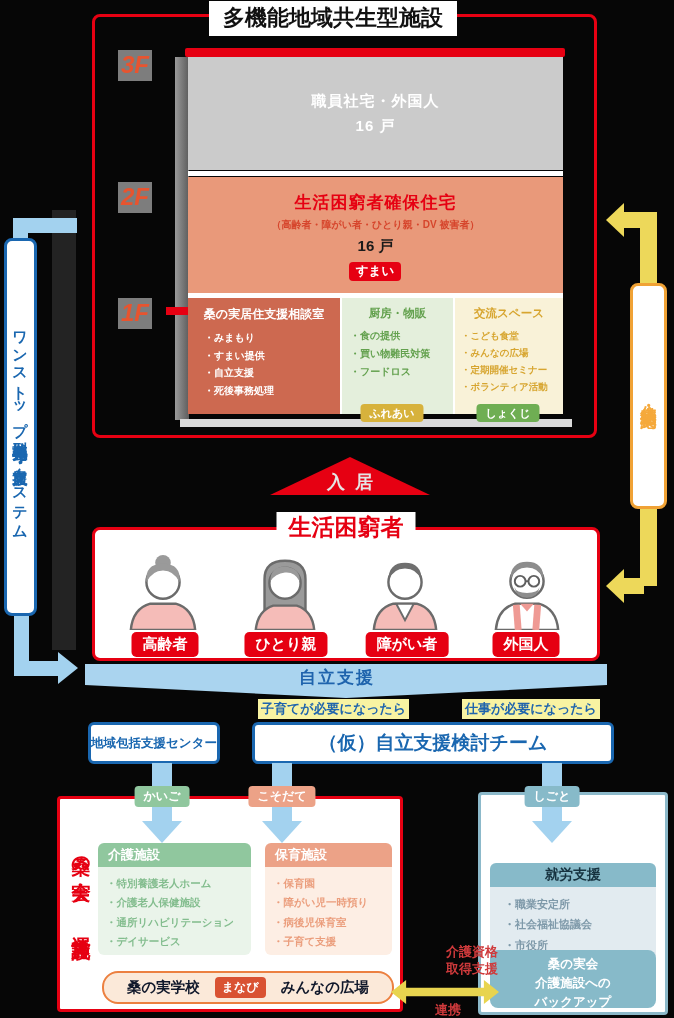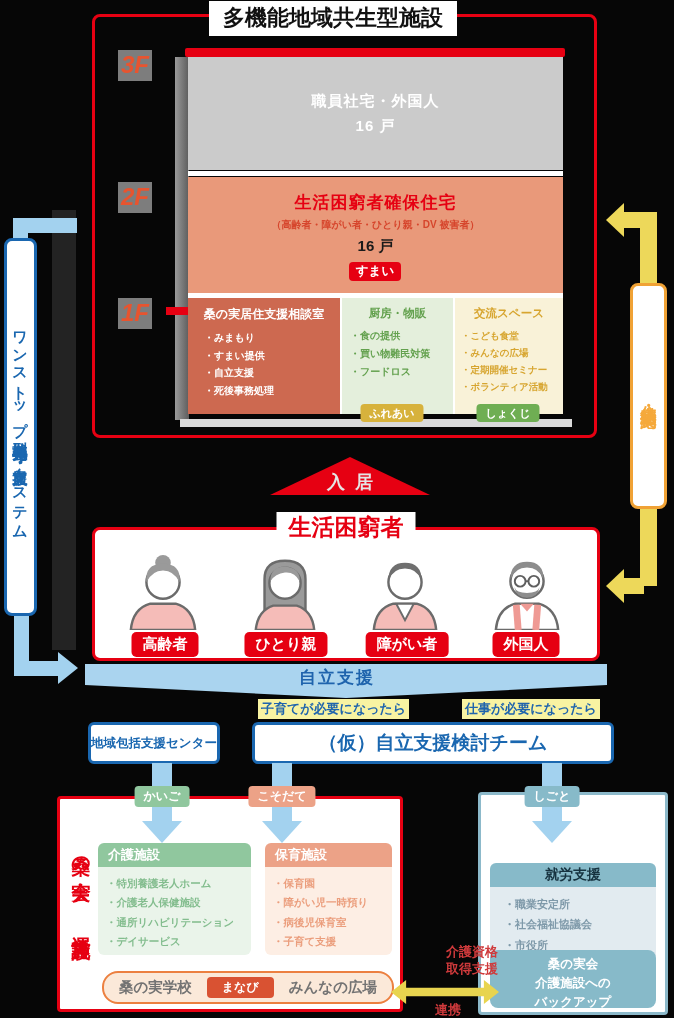--- a/index.html
+++ b/index.html
@@ -95,22 +95,22 @@
   .card .hd { font-size:13px; font-weight:bold; padding:3px 10px; color:#fff; }
   .card ul { list-style:none; padding:7px 8px; font-weight:bold; font-size:10.5px; line-height:1.85; }
   .care-card { left:98px; top:843px; width:153px; height:112px; }
   .care-card .hd { background:#90c79e; }
   .care-card ul { background:#eaf4ea; height:91px; color:#83bd8e; }
   .child-card { left:265px; top:843px; width:127px; height:112px; }
   .child-card .hd { background:#eca287; }
   .child-card ul { background:#fdeee4; height:91px; color:#eb9e7d; }
   .school-bar { left:102px; top:971px; width:292px; height:33px; background:#fbe9d9; border:2.5px solid #ec8040; border-radius:16px;
     display:flex; align-items:center; justify-content:center; gap:15px; z-index:2; }
-  .school-bar .txt { color:#737373; font-size:14.5px; font-weight:bold; white-space:nowrap; }
-  .school-bar .bdg { background:#d95232; font-size:12px; padding:2px 15px; white-space:nowrap; }
+  .school-bar .txt { color:#0f172a; font-size:14.5px; font-weight:bold; white-space:nowrap; }
+  .school-bar .bdg { background:#d95232; font-size:12px; padding:2px 7px; white-space:nowrap; }
 
   
   .emp-box { left:478px; top:792px; width:190px; height:223px; background:#fff; border:3px solid #8cb9ca; border-radius:4px; z-index:1; }
   .emp-card { left:490px; top:843px; width:166px; height:97px;margin-top:20px; }
   .emp-card .hd { background:#87bac9; color:#16323f; text-align:center; font-size:14px; }
   .emp-card ul { background:#e2ebf0; height:73px; color:#7e99a9; font-size:11px; padding-left:14px; }
   .backup { left:490px; top:950px; width:166px; height:58px; background:#87bac9; border-radius:8px;
     color:#fff; font-size:12.5px; font-weight:bold; text-align:center; line-height:1.5; padding-top:5px; z-index:2; }
 
   

